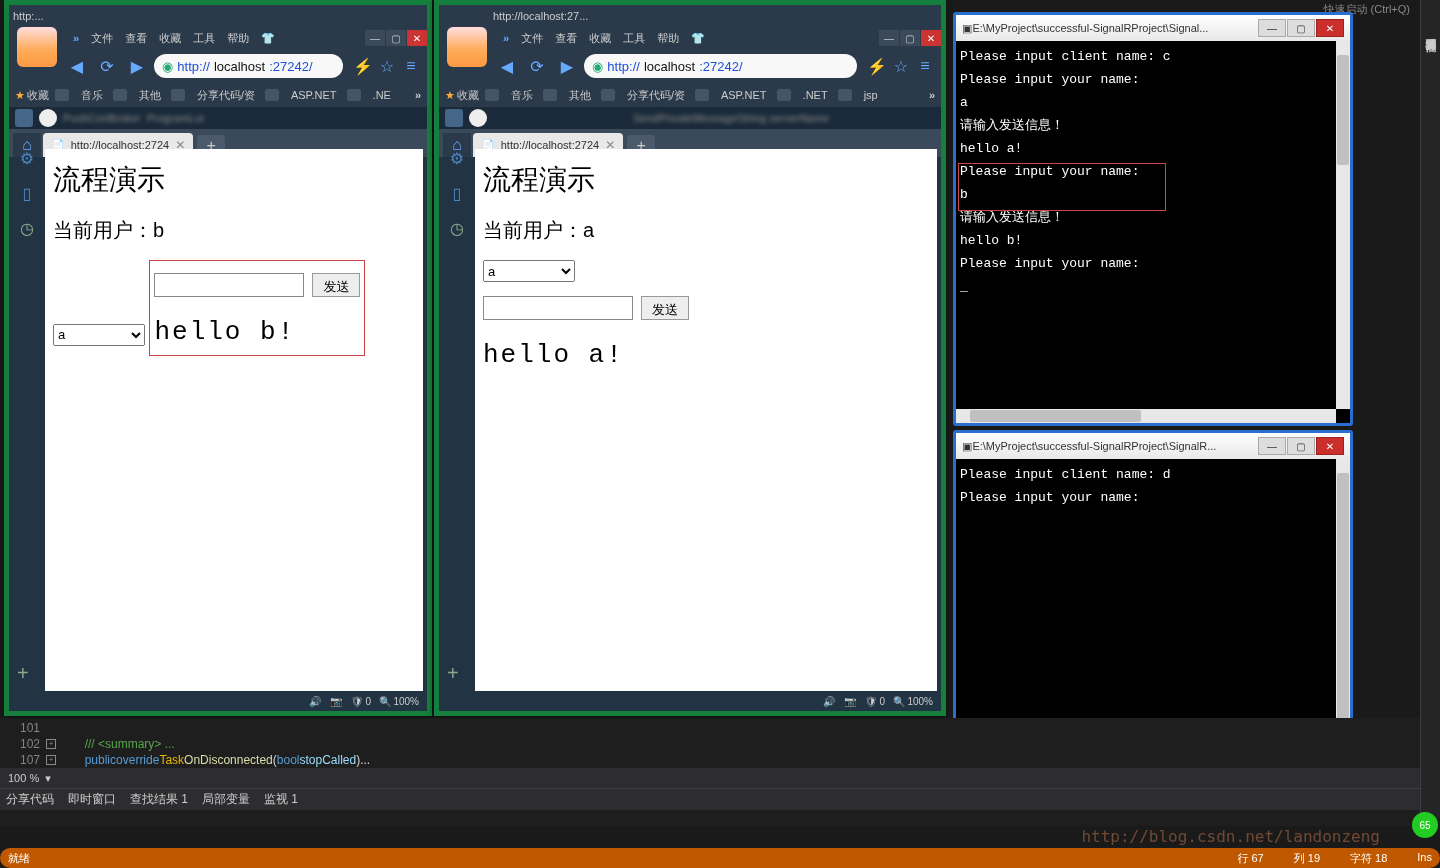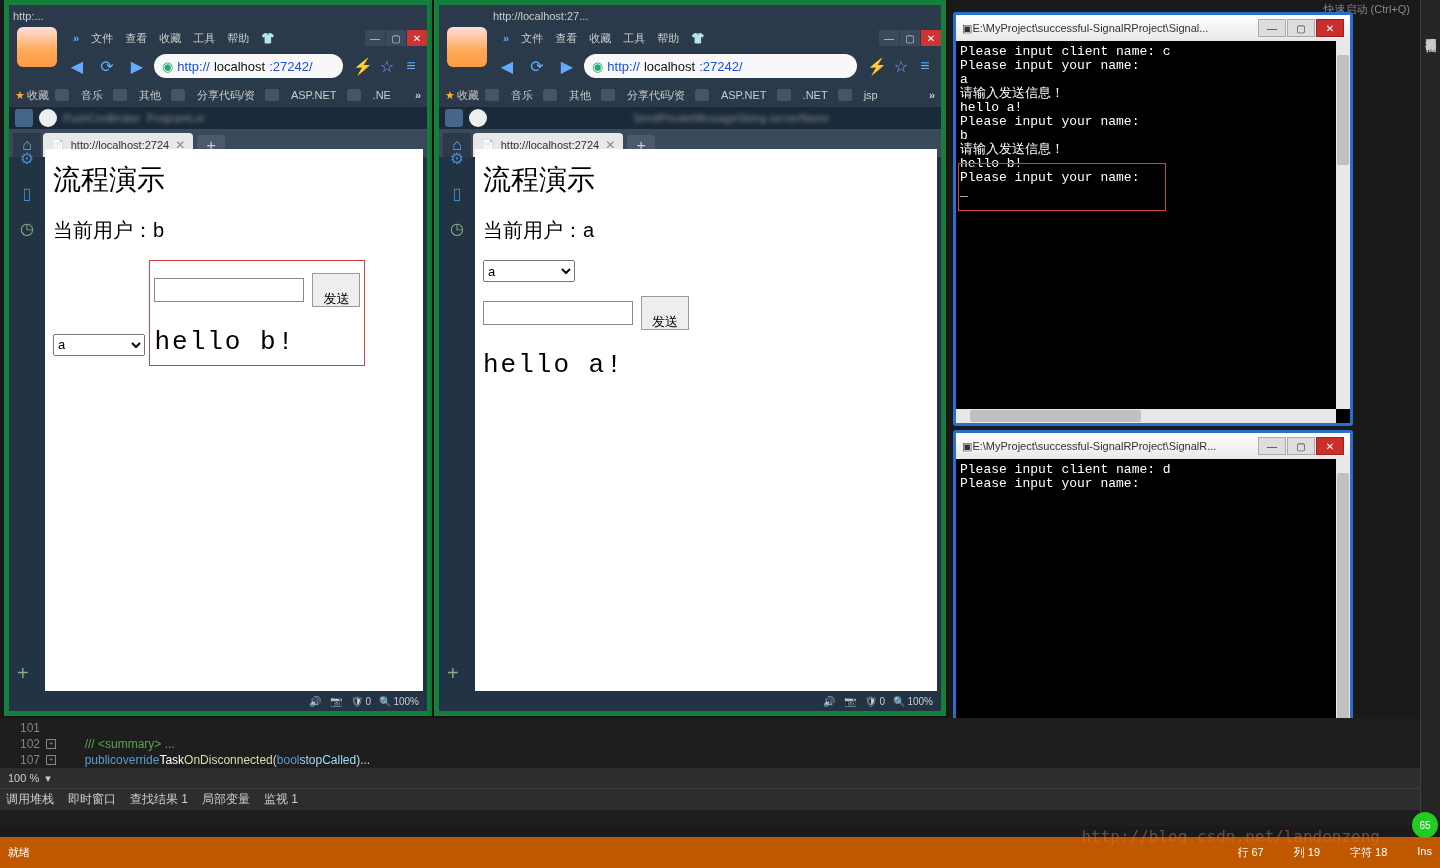--- a/index.html
+++ b/index.html
@@ -80,21 +80,21 @@
   background: #fff; padding: 12px 8px; color: #000;
 }
 .side-icons { position:absolute; left:4px; top:144px; width:28px; display:flex; flex-direction:column; gap:16px; align-items:center; color:#4a88c5; font-size:16px; }
 .side-icons div:last-child { color:#8a8; }
 
 .page-title { font-size: 28px; font-family: SimSun, serif; margin-bottom: 18px; }
 .user-line { font-size: 20px; font-family: SimSun, serif; margin-bottom: 16px; }
 .sel { width: 92px; height: 22px; font-size: 13px; margin-bottom: 14px; }
 .msg-row { display: flex; gap: 8px; align-items: center; margin-bottom: 20px; }
 .msg-input { width: 150px; height: 24px; border: 1px solid #888; }
-.send-btn { height: 24px; padding: 16px 10px; font-size: 13px; background: #eee; border: 1px solid #999; }
+.send-btn { height: 24px; padding: 4px 10px; font-size: 13px; background: #eee; border: 1px solid #999; }
 .hello { font-family: SimSun, "Courier New", monospace; font-size: 26px; letter-spacing: 2px; }
 .highlight-box { border: 1px solid #c44; padding: 12px 4px 8px 4px; display: inline-block; }
 
 .status-row {
   position:absolute; left:0; right:0; bottom:0; height:20px; background:#223344;
   display:flex; align-items:center; justify-content:flex-end; gap:8px; padding:0 8px;
   font-size:10px; color:#ccc;
 }
 .status-row div { display:flex; align-items:center; gap:2px;}
 .plus-btn { position:absolute; left:8px; bottom:26px; color:#8a8; font-size:20px;}
@@ -110,43 +110,43 @@
   height: 26px; background: linear-gradient(#fff, #e8e8e8);
   display: flex; align-items: center; padding: 0 6px; font-size: 11px; color: #333;
 }
 .console-title .path { flex: 1; overflow: hidden; text-overflow: ellipsis; white-space: nowrap; }
 .cw-controls { display: flex; gap: 1px; }
 .cw-btn { width: 28px; height: 18px; background: #ddd; border: 1px solid #aaa; display:flex; align-items:center; justify-content:center; font-size:10px;}
 .cw-btn.close { background: #c9302c; color: #fff; border-color:#a02020;}
 .console-body {
   position:absolute; top:26px; left:0; right:14px; bottom:14px;
   background: #000; padding: 4px; font-family: "Courier New", Consolas, monospace;
-  font-size: 13px; color: #fff; line-height: 14px; white-space: pre; overflow:hidden;
+  font-size: 13px; color: #fff; line-height: 23px; white-space: pre; overflow:hidden;
 }
 .console-scroll-v { position:absolute; right:0; top:26px; width:14px; bottom:14px; background:#e8e8e8;}
 .console-scroll-v .thumb { position:absolute; top:14px; left:1px; right:1px; height:30%; background:#c0c0c0; border-radius:2px;}
 .console-scroll-h { position:absolute; left:0; right:14px; bottom:0; height:14px; background:#e8e8e8;}
 .console-scroll-h .thumb { position:absolute; left:14px; top:1px; bottom:1px; width:45%; background:#c0c0c0; border-radius:2px;}
 .red-box { position:absolute; border:1px solid #c44; }
 
 
 .ide-bottom { position:absolute; left:0; top:718px; right:0; background:#1e1e1e; height: 108px;}
 .code-area { height: 50px; font-family: Consolas, monospace; font-size:12px; padding: 2px 0;}
 .code-line { display:flex; height:16px; align-items:center;}
 .ln { width:58px; text-align:right; color:#858585; padding-right:18px; position:relative;}
 .fold { position:absolute; right:2px; top:2px; width:10px; height:10px; border:1px solid #888; color:#888; font-size:8px; line-height:8px; text-align:center;}
 .cm { color:#57a64a;}
 .kw { color:#569cd6;}
-.ty { color:#ffffff;}
+.ty { color:#eab308;}
 .fn { color:#dcdcaa;}
 .pl { color:#d4d4d4;}
 .pm { color:#9cdcfe;}
 .zoom-row { height:20px; background:#2d2d30; display:flex; align-items:center; font-size:11px; color:#ccc; padding:0 8px;}
 .tabs-row { height:22px; background:#2d2d30; display:flex; align-items:center; font-size:12px; color:#ccc; padding:0 6px; gap:14px; border-top:1px solid #3e3e42;}
-.status-bar { position:absolute; left:0; bottom:0; right:0; height:31px; background:#c05800; display:flex; align-items:center; font-size:11px; color:#fff; padding:0 8px;}
+.status-bar { position:absolute; left:0; bottom:0; right:0; height:20px; background:#c05800; display:flex; align-items:center; font-size:11px; color:#fff; padding:0 8px;border-radius:10px;}
 .status-bar .right { margin-left:auto; display:flex; gap:30px;}
 .watermark { position:absolute; right:60px; bottom:22px; font-size:16px; color:rgba(200,120,80,0.5); font-family:monospace;}
 
 .right-edge { position:absolute; right:0; top:0; width:20px; height:818px; background:#252526; border-left:1px solid #3e3e42;}
 .re-tab { writing-mode: vertical-rl; font-size:11px; color:#ccc; padding:30px 2px;}
 .badge { position:absolute; right:2px; bottom:30px; width:26px; height:26px; border-radius:50%; background:#2c2; color:#fff; font-size:10px; display:flex; align-items:center; justify-content:center;}
 </style>
 </head>
 <body>
 
@@ -438,21 +438,21 @@
         <span class="pl"> </span>
         <span class="pm">stopCalled</span>
         <span class="pl">)...</span>
     </div>
   </div>
   <div class="zoom-row">
     <span>100 %</span>
     <span style="margin-left:6px">▾</span>
   </div>
   <div class="tabs-row">
-    <span>调用堆栈</span>
+    <span>分享代码</span>
     <span>即时窗口</span>
     <span>查找结果 1</span>
     <span>局部变量</span>
     <span>监视 1</span>
   </div>
 </div>
 
 <div class="status-bar">
   <span>就绪</span>
   <div class="right">

